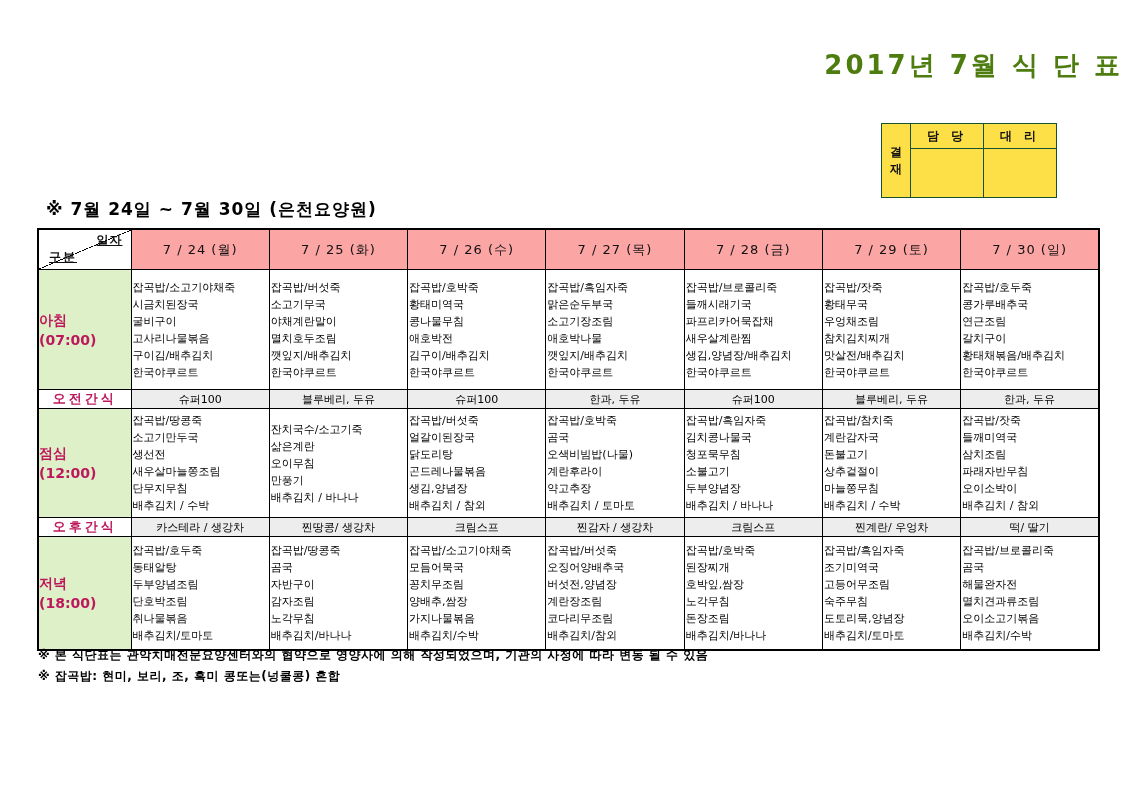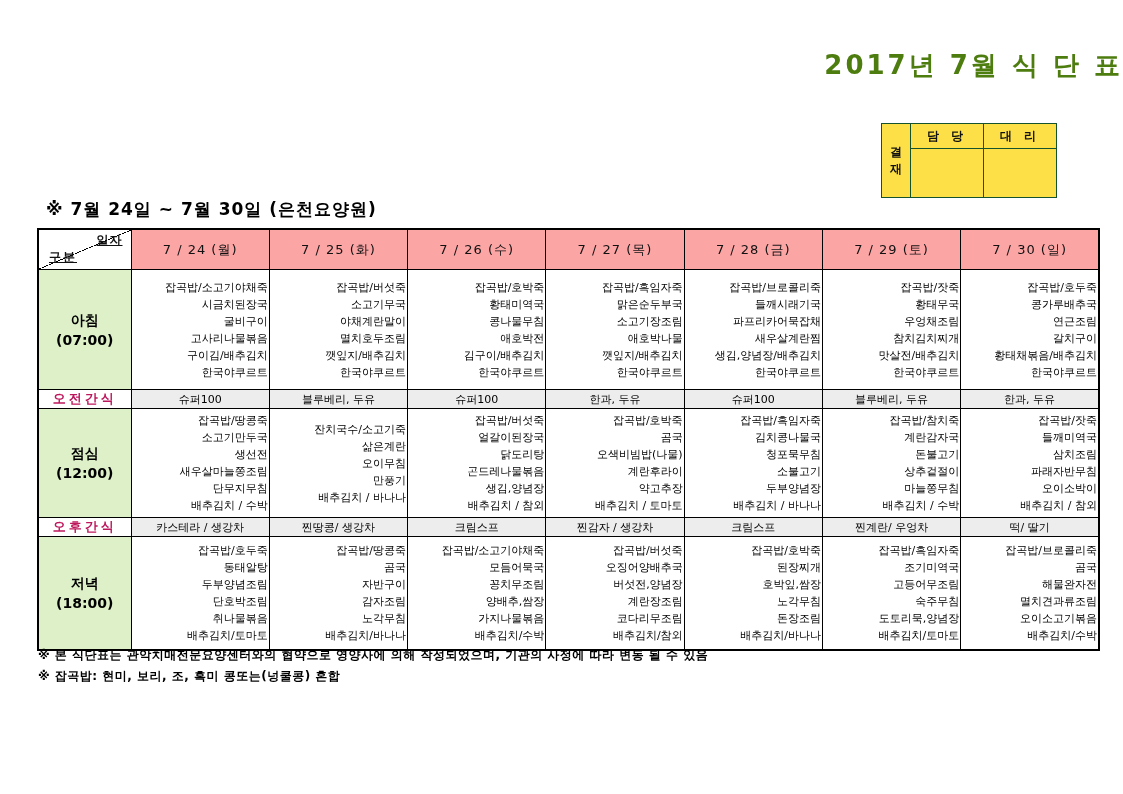--- a/index.html
+++ b/index.html
@@ -40,28 +40,28 @@
     font-size: 12px; font-weight: bold;
   }
   .corner-inner { display: flex; flex-direction: column; justify-content: center; height: 100%; text-decoration: underline; }
   .corner-top { text-align: right; padding: 2px 8px 0 0; letter-spacing: 1px; }
   .corner-bottom { text-align: left; padding: 0 0 3px 10px; letter-spacing: 2px; }
   .day-header {
     background: #fca5a5; text-align: center; vertical-align: middle;
     font-size: 13px; font-weight: normal; letter-spacing: 1px; color: #111;
   }
   .meal-label {
-    background: #ddf0c8; text-align: center; vertical-align: middle;
-    font-size: 14px; font-weight: bold; color: #000000; line-height: 20px;
+    background: #ddf0c8; vertical-align: middle;
+    font-size: 14px; font-weight: bold; color: #be185d; line-height: 20px;
   }
   .snack-label {
     background: #ffffff; text-align: center; vertical-align: middle;
     font-size: 13px; font-weight: bold; letter-spacing: 3px; color: #be185d; height: 17px;
   }
-  .menu-cell { background: #fff; text-align: right; vertical-align: middle; padding: 3px 1px; }
+  .menu-cell { background: #fff; text-align: left; vertical-align: middle; padding: 3px 1px; }
   .menu-line { font-size: 11px; line-height: 17px; white-space: nowrap; color: #000; }
   .snack-cell { background: #ededed; text-align: center; vertical-align: middle; font-size: 11px; color: #000; height: 17px; }
   .notes { position: absolute; left: 38px; top: 645px; }
   .note-line { font-size: 12px; font-weight: bold; line-height: 21px; letter-spacing: 0.5px; color: #000; }
 </style>
 </head>
 <body>
 
 <div class="page">
 

